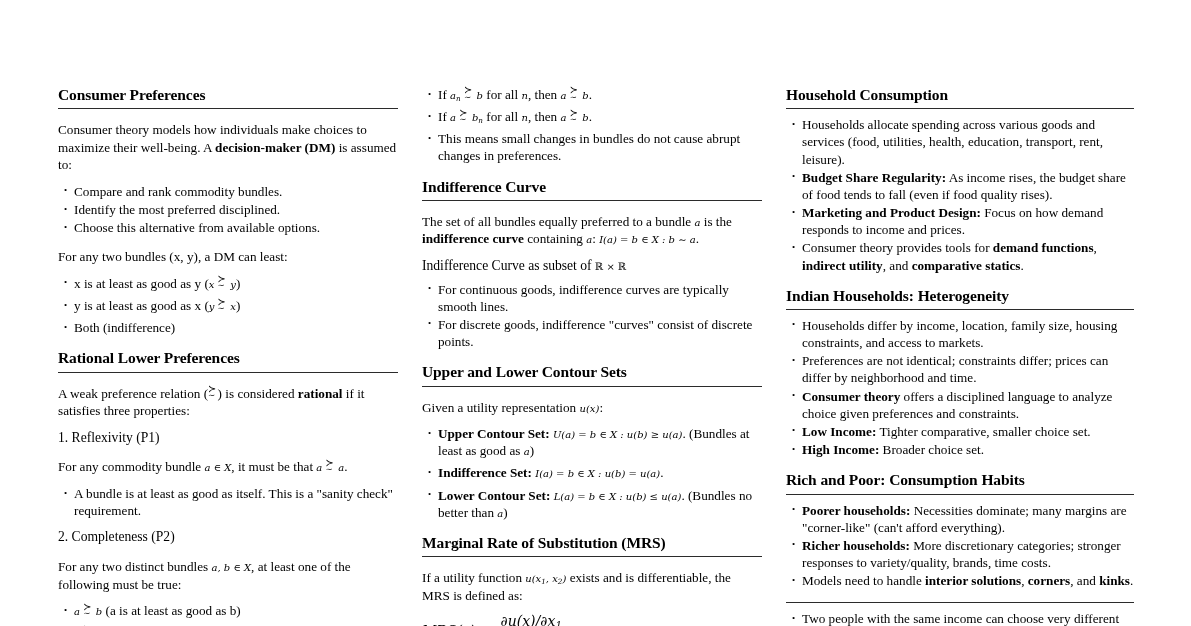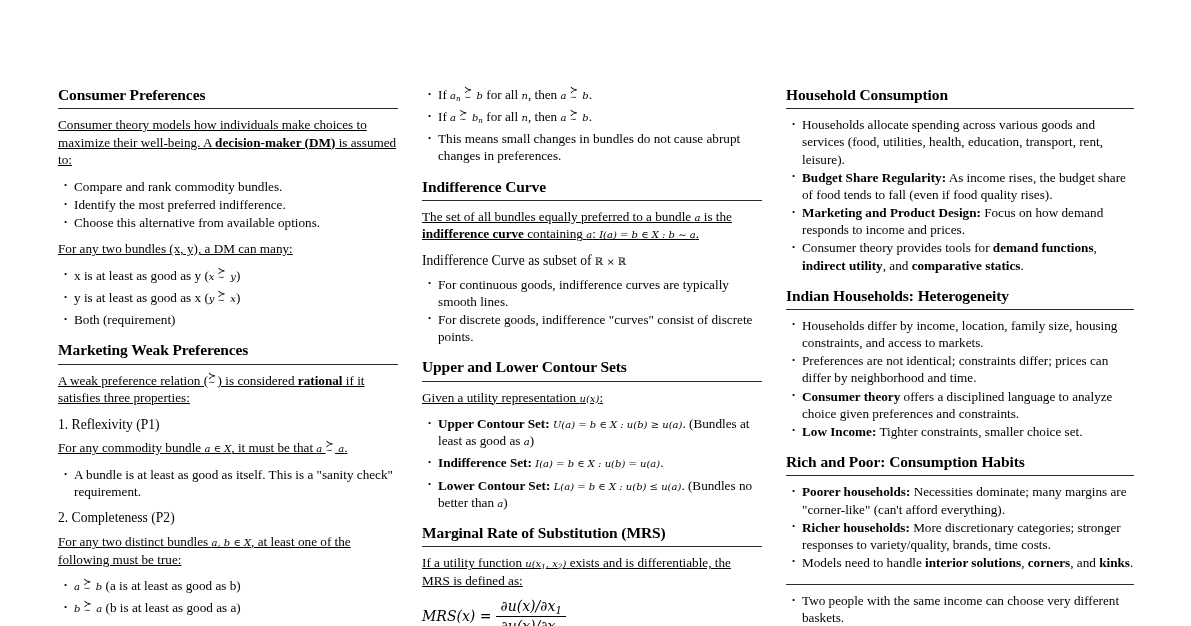--- a/index.html
+++ b/index.html
@@ -51,22 +51,21 @@
     margin: 0 0 7px 0;
     height: 0;
     width: 100%;
   }
   .sec { margin-bottom: 13px; }
   .sec:last-child { margin-bottom: 0; }
 
   p.para {
     font-size: 13.2px;
     line-height: 1.33;
-    margin: 4px 0 9px 0;
-    text-decoration: underline;
+    margin: 12px 0 9px 0;
   }
   p.para:last-child { margin-bottom: 0; }
 
   h3.sub {
     font-size: 13.6px;
     font-weight: normal;
     line-height: 1.3;
     margin: 0 0 6px 0;
   }
 
@@ -165,33 +164,33 @@
   <div class="columns">
 
     <div class="col">
 
       <div class="sec">
         <h2 class="sec-title">Consumer Preferences</h2>
         <hr class="rule">
         <p class="para">Consumer theory models how individuals make choices to maximize their well-being. A <b>decision-maker (DM)</b> is assumed to:</p>
         <ul class="blist">
           <li>Compare and rank commodity bundles.</li>
-          <li>Identify the most preferred indifference.</li>
+          <li>Identify the most preferred disciplined.</li>
           <li>Choose this alternative from available options.</li>
         </ul>
-        <p class="para">For any two bundles (x, y), a DM can many:</p>
+        <p class="para">For any two bundles (x, y), a DM can least:</p>
         <ul class="blist spaced">
           <li>x is at least as good as y (<span class="m">x&nbsp;<span class="succ"><span class="top">≻</span><span class="bot">∼</span></span>&nbsp;y</span>)</li>
           <li>y is at least as good as x (<span class="m">y&nbsp;<span class="succ"><span class="top">≻</span><span class="bot">∼</span></span>&nbsp;x</span>)</li>
-          <li>Both (requirement)</li>
-        </ul>
-      </div>
-
-      <div class="sec">
-        <h2 class="sec-title">Marketing Weak Preferences</h2>
+          <li>Both (indifference)</li>
+        </ul>
+      </div>
+
+      <div class="sec">
+        <h2 class="sec-title">Rational Lower Preferences</h2>
         <hr class="rule">
         <p class="para">A weak preference relation (<span class="m"><span class="succ"><span class="top">≻</span><span class="bot">∼</span></span></span>) is considered <b>rational</b> if it satisfies three properties:</p>
 
         <h3 class="sub">1. Reflexivity (P1)</h3>
         <p class="para">For any commodity bundle <span class="m">a ∈ X</span>, it must be that <span class="m">a&nbsp;<span class="succ"><span class="top">≻</span><span class="bot">∼</span></span>&nbsp;a</span>.</p>
         <ul class="blist">
           <li>A bundle is at least as good as itself. This is a "sanity check" requirement.</li>
         </ul>
 
         <h3 class="sub">2. Completeness (P2)</h3>
@@ -265,21 +264,22 @@
         </ul>
       </div>
 
       <div class="sec">
         <h2 class="sec-title">Indian Households: Heterogeneity</h2>
         <hr class="rule">
         <ul class="blist">
           <li>Households differ by income, location, family size, housing constraints, and access to markets.</li>
           <li>Preferences are not identical; constraints differ; prices can differ by neighborhood and time.</li>
           <li><b>Consumer theory</b><span> offers a disciplined language to analyze choice given preferences and constraints.</span></li>
-          <li><b>Low Income:</b><span> Tighter constraints, smaller choice set.</span></li>
+          <li><b>Low Income:</b><span> Tighter comparative, smaller choice set.</span></li>
+          <li><b>High Income:</b><span> Broader choice set.</span></li>
         </ul>
       </div>
 
       <div class="sec">
         <h2 class="sec-title">Rich and Poor: Consumption Habits</h2>
         <hr class="rule">
         <ul class="blist">
           <li><b>Poorer households:</b><span> Necessities dominate; many margins are "corner-like" (can't afford everything).</span></li>
           <li><b>Richer households:</b><span> More discretionary categories; stronger responses to variety/quality, brands, time costs.</span></li>
           <li>Models need to handle <b>interior solutions</b>, <b>corners</b>, and <b>kinks</b>.</li>

